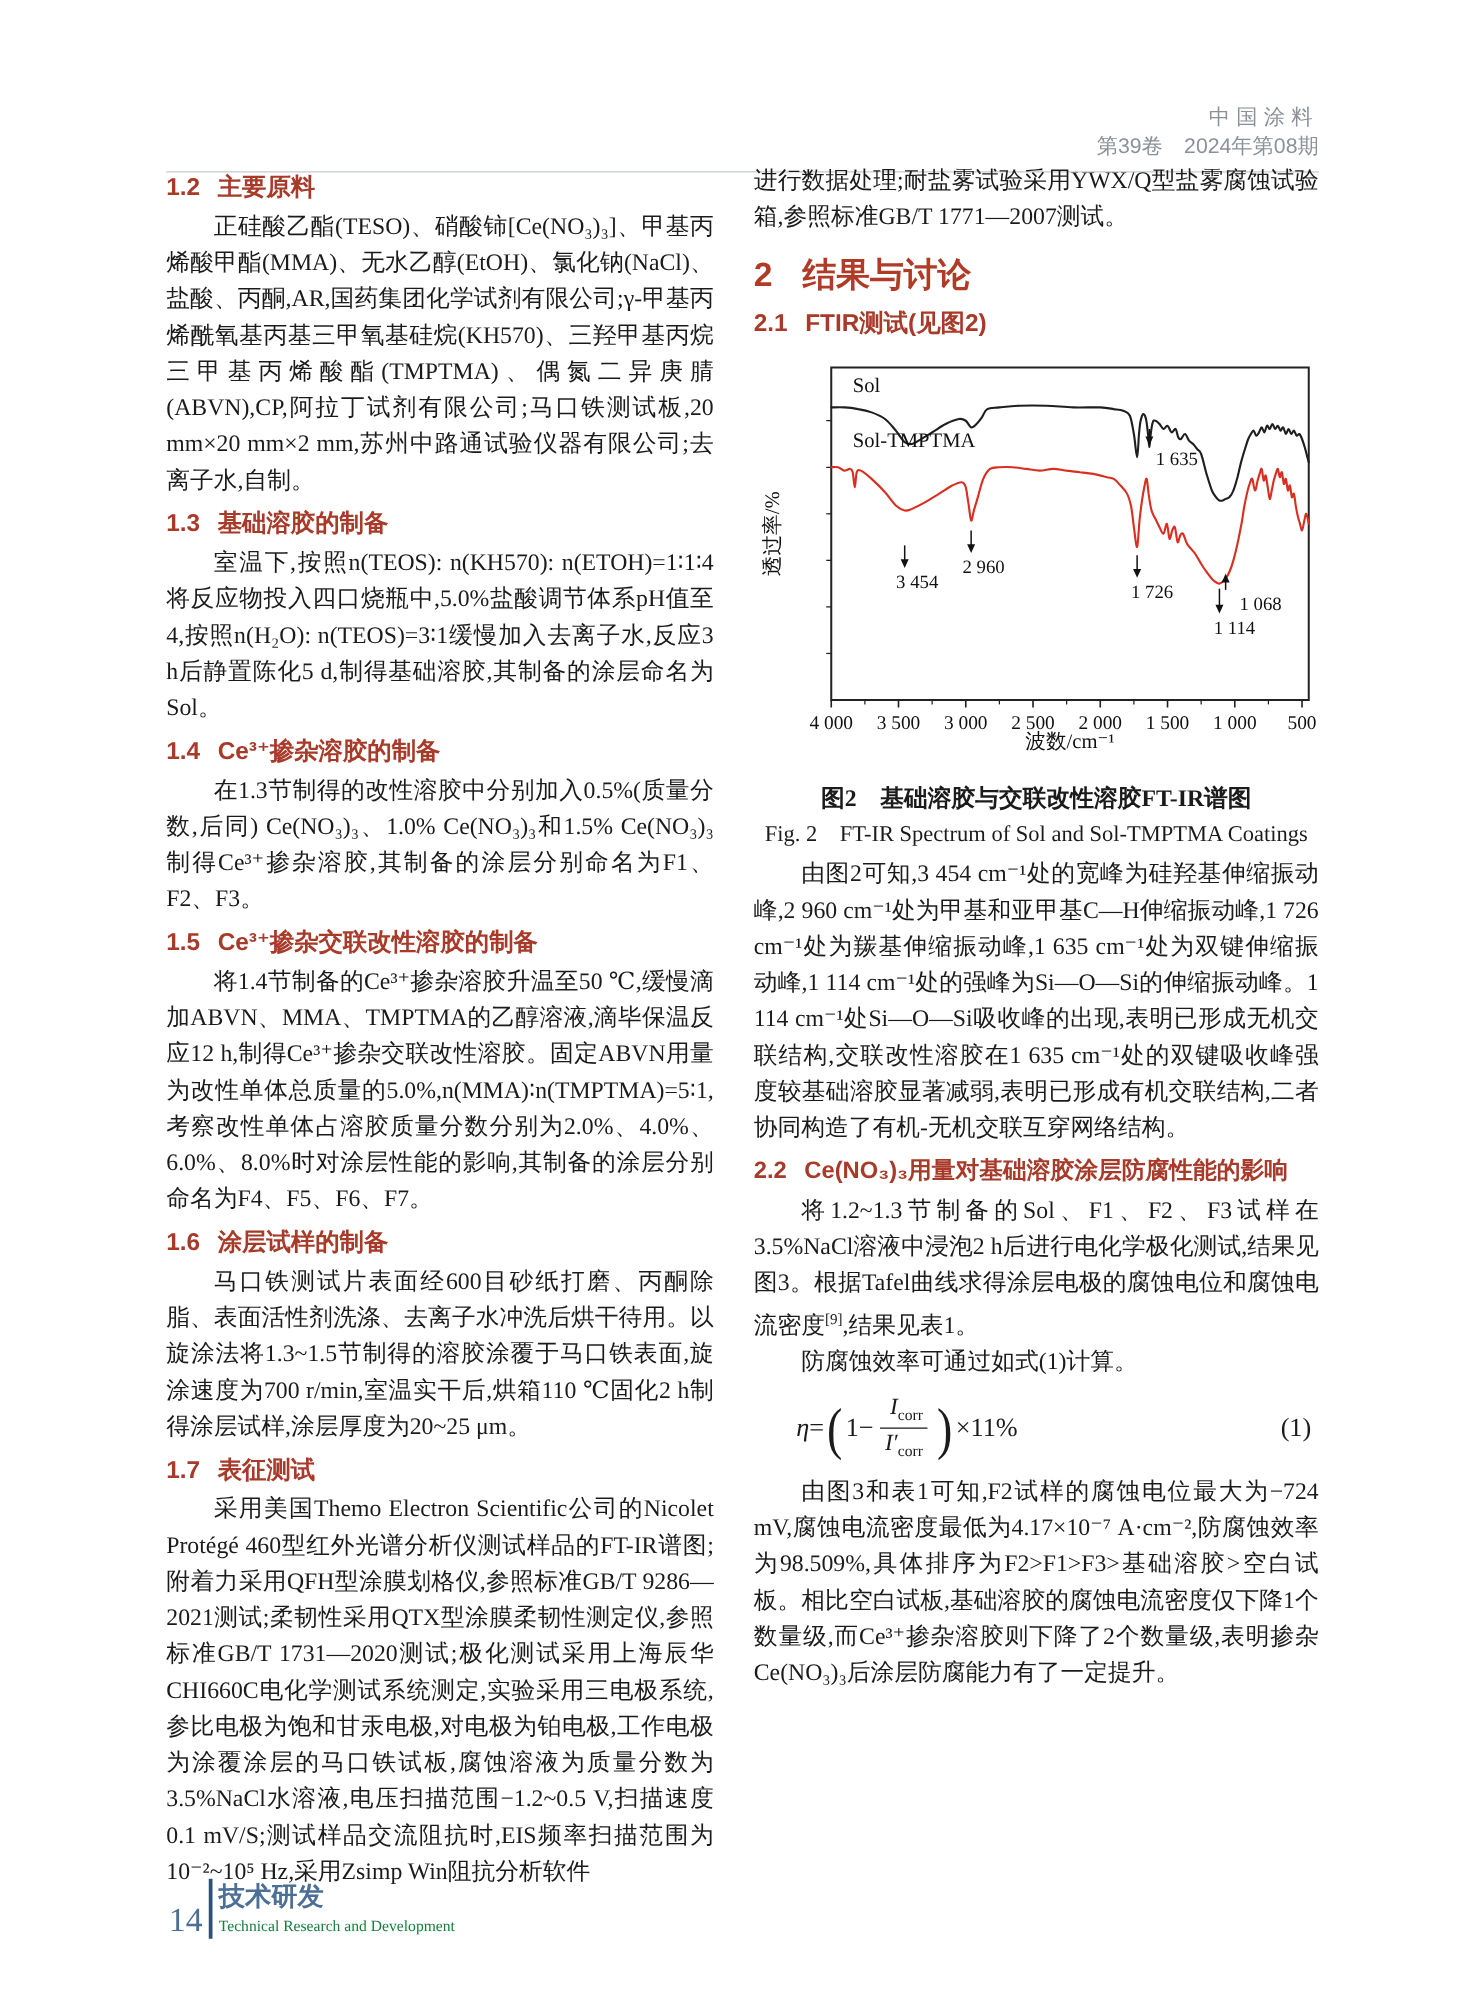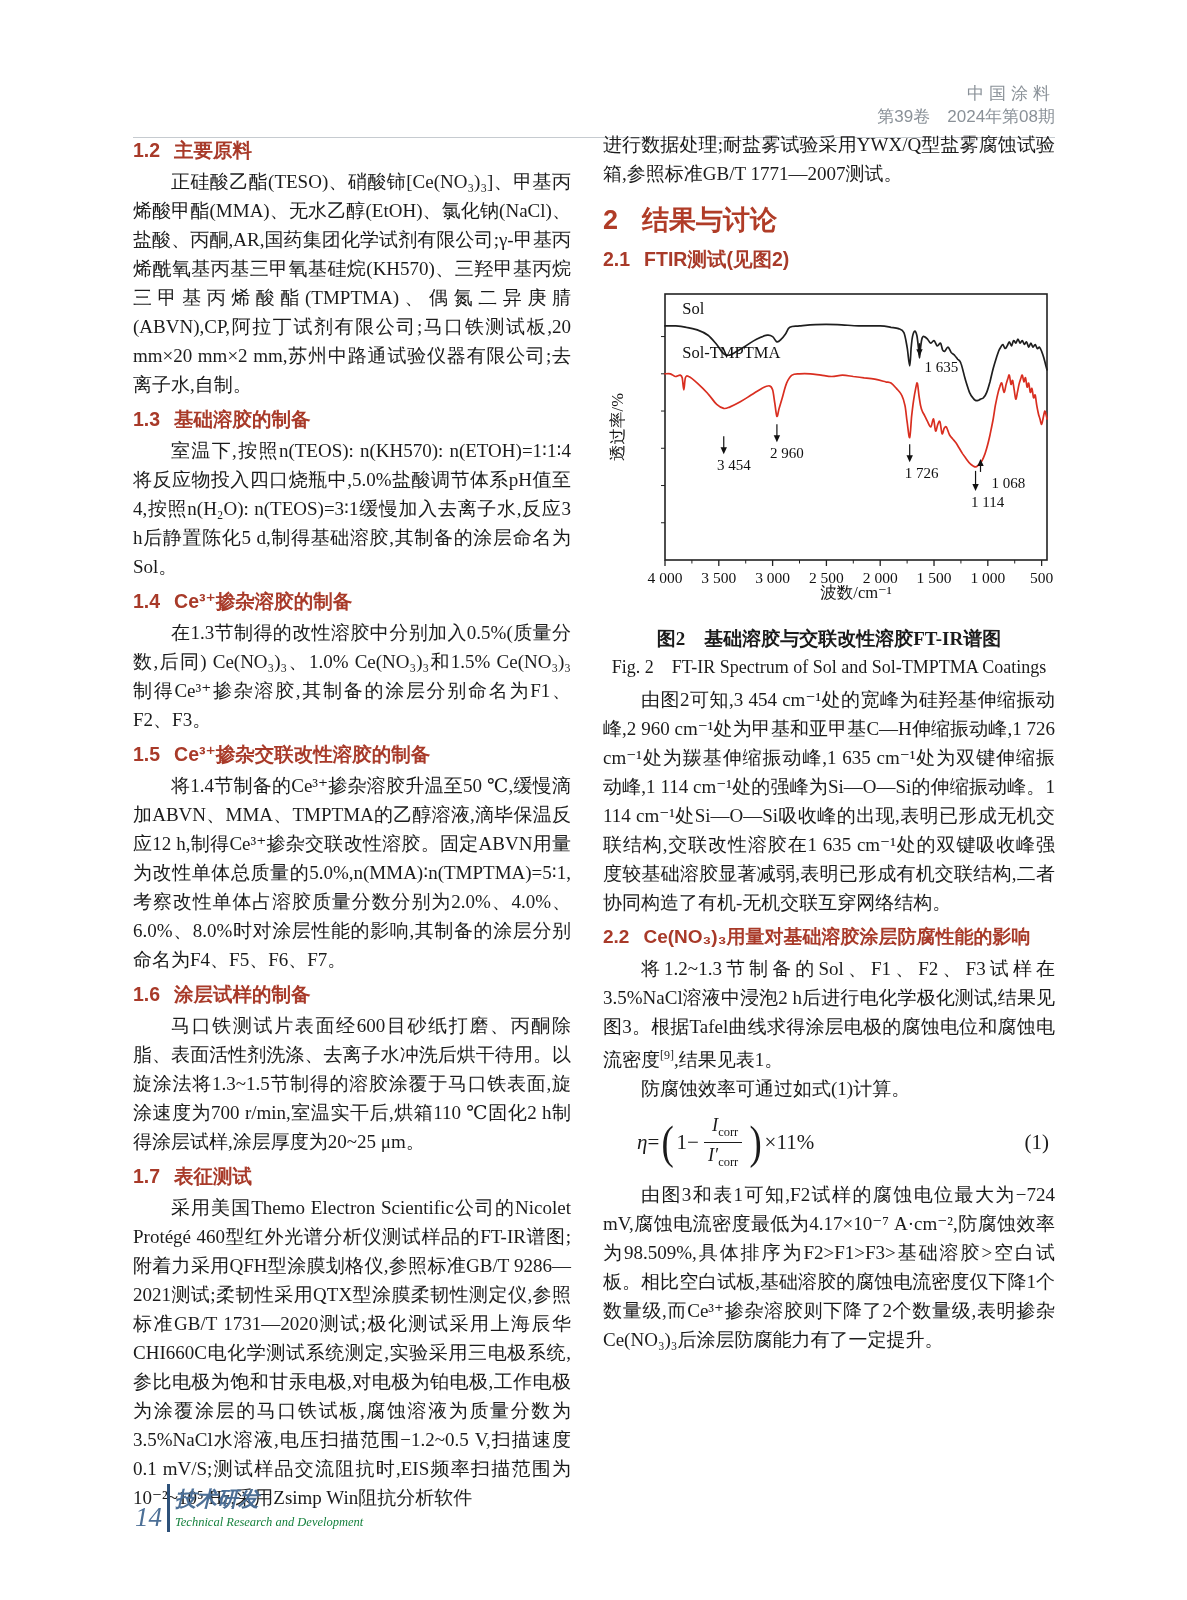--- a/index.html
+++ b/index.html
@@ -52,21 +52,21 @@
   }
   .eq-row .it{font-style:italic;}
   .paren{font-size:46px;font-weight:400;line-height:0.9;transform:scaleX(0.8);margin:0 1px;}
   .frac{display:inline-flex;flex-direction:column;align-items:flex-end;margin:0 5px;font-size:18.5px;}
   .frac .nline{padding:0 4px 2px 4px;}
   .frac .dline{border-top:1.6px solid #1b1b1b;padding:2px 4px 0 4px;}
   .frac i{font-style:italic;}
   .frac sub{font-size:12.5px;font-style:normal;}
   .eq-no{margin-left:auto;margin-right:6px;}
   
-  .footer{position:absolute;left:135px;bottom:68px;display:flex;align-items:center;gap:5px;color:#4c6f96;font-style:italic;}
+  .footer{position:absolute;left:135px;bottom:49px;display:flex;align-items:center;gap:5px;color:#4c6f96;}
   .page-num{font-size:27px;align-self:flex-end;line-height:30px;}
   .footer-bar{width:3px;height:48px;background:#2e5179;}
   .footer-cn{display:block;font-family:"Liberation Sans","DejaVu Sans",sans-serif;font-weight:700;font-size:21px;line-height:24px;}
   .footer-en{display:block;font-size:12.5px;line-height:16px;margin-top:3px;color:#15803d;}
 </style>
 </head>
 <body>
 
 <div class="header">
   <span class="journal">中国涂料</span>

